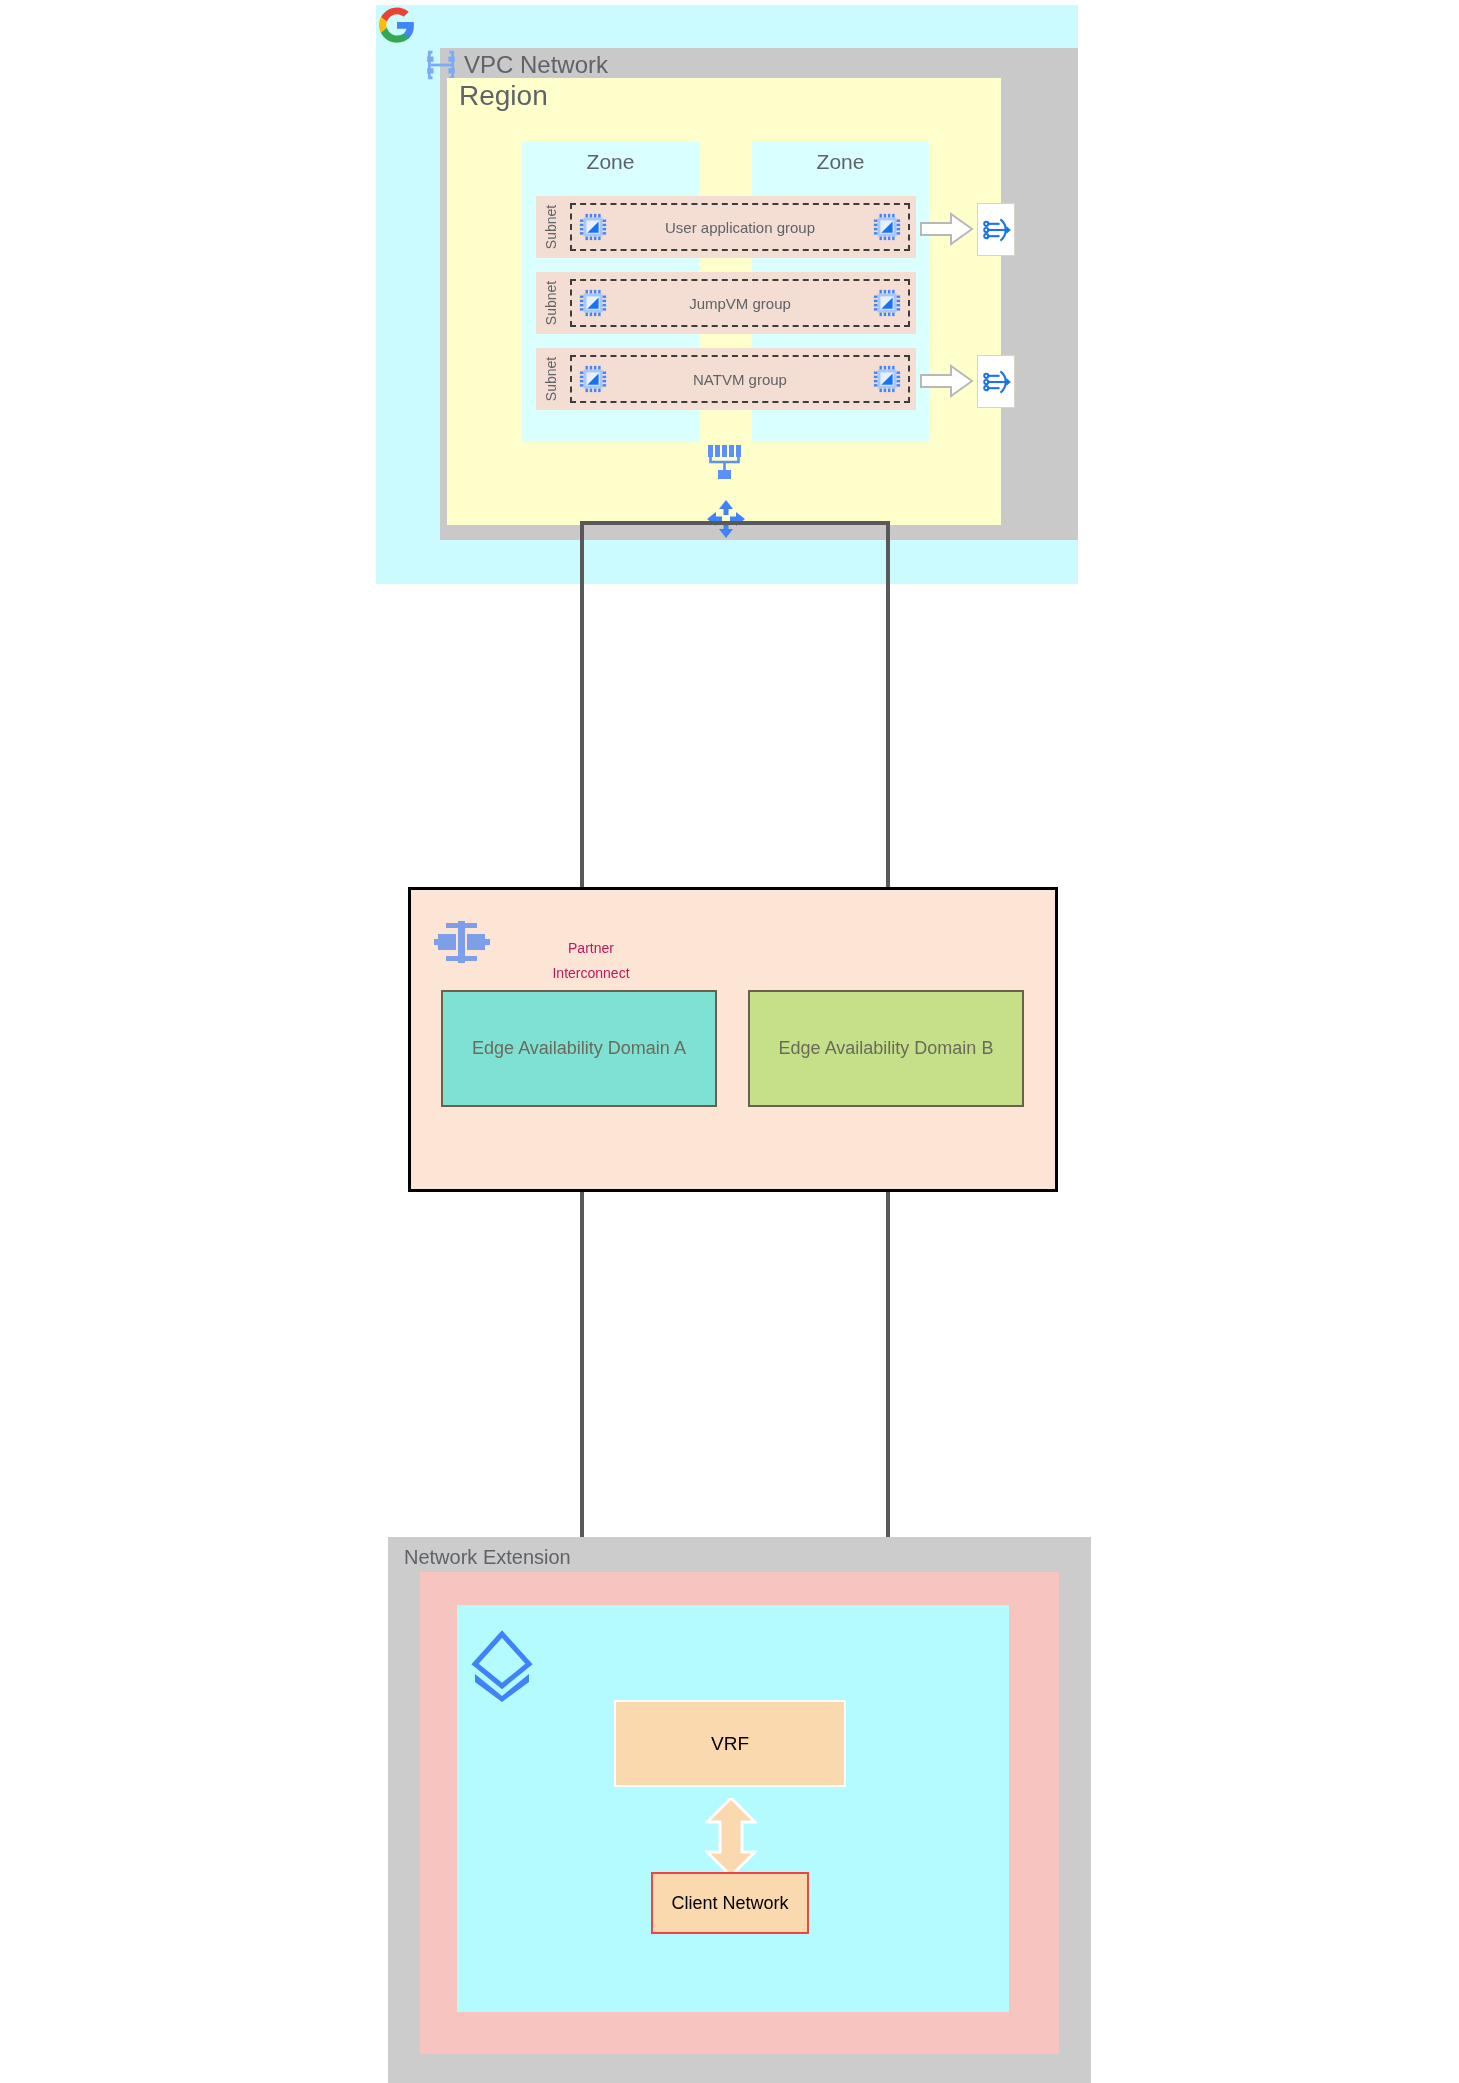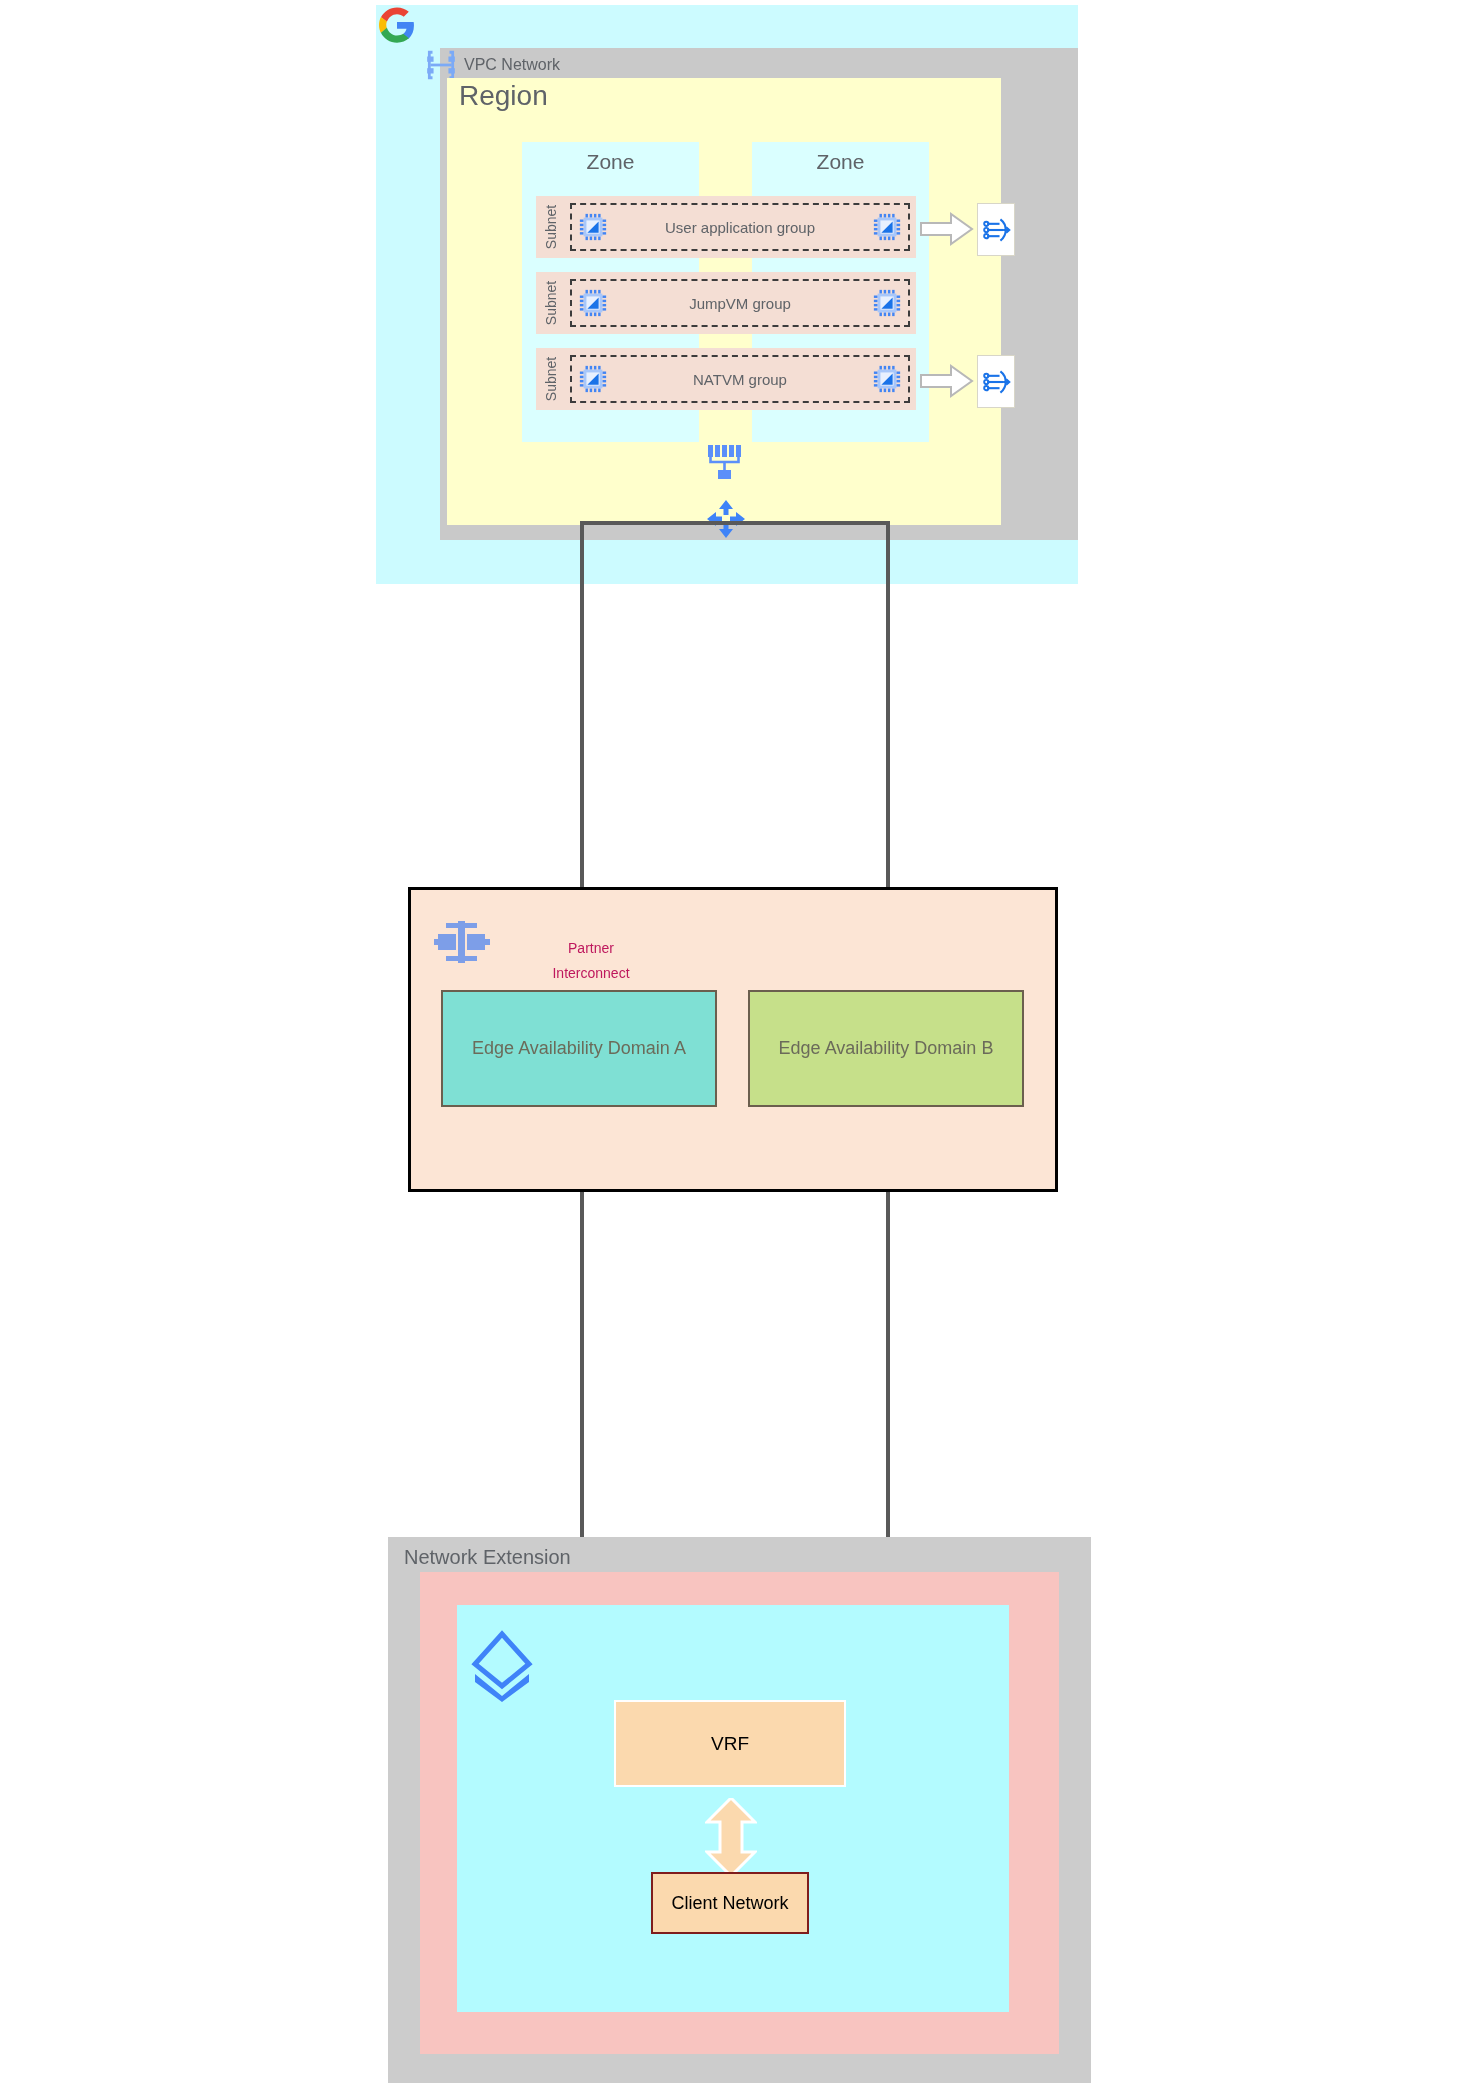--- a/index.html
+++ b/index.html
@@ -3,21 +3,21 @@
 <meta charset="utf-8">
 <style>
   html,body{margin:0;padding:0;background:#ffffff;}
   body{font-family:"Liberation Sans","DejaVu Sans",sans-serif;}
   #stage{position:relative;width:1459px;height:2083px;background:#ffffff;overflow:hidden;}
   .abs{position:absolute;box-sizing:border-box;}
 
   
   #vpc-outer{left:376px;top:5px;width:702px;height:579px;background:#ccfbff;}
   #vpc-net{left:440px;top:48px;width:638px;height:492px;background:#c9c9c9;}
-  #vpc-net-label{left:464px;top:47px;width:300px;height:36px;color:#5f6368;font-size:16px;line-height:36px;}
+  #vpc-net-label{left:464px;top:47px;width:300px;height:36px;color:#5f6368;font-size:24px;line-height:36px;}
   #vpc-icon{left:424px;top:48px;width:34px;height:34px;}
 
   #region{left:447px;top:78px;width:554px;height:447px;background:#ffffcc;}
   #region-label{left:459px;top:79px;width:260px;height:34px;color:#5f6368;font-size:28px;line-height:34px;}
 
   .zone{background:#daffff;}
   #zone-a{left:522px;top:142px;width:177px;height:300px;}
   #zone-b{left:752px;top:142px;width:177px;height:300px;}
   .zone-label{position:absolute;top:8px;left:0;width:100%;text-align:center;color:#5f6368;font-size:21px;}
 
@@ -56,21 +56,21 @@
 
   
   #re-outer{left:388px;top:1537px;width:703px;height:546px;background:#cccccc;}
   #re-label{left:404px;top:1540px;width:320px;height:34px;color:#5f6368;font-size:20px;line-height:34px;}
   #re-pink{left:420px;top:1572px;width:639px;height:482px;background:#f8c4c0;}
   #re-cyan{left:457px;top:1605px;width:552px;height:407px;background:#b3fbff;}
   #layers-ico{left:469px;top:1630px;width:66px;height:72px;}
 
   #vrf-box{left:614px;top:1700px;width:232px;height:87px;background:#fbd9ae;border:2px solid #ffffff;display:flex;align-items:center;justify-content:center;font-size:19px;color:#000;}
   #dbl-arrow{left:705px;top:1798px;width:52px;height:78px;}
-  #client-box{left:651px;top:1872px;width:158px;height:62px;background:#fbd9ae;border:2px solid #7f1d1d;display:flex;align-items:center;justify-content:center;font-size:18px;color:#000;}
+  #client-box{left:651px;top:1872px;width:158px;height:62px;background:#fbd9ae;border:2px solid #ef4444;display:flex;align-items:center;justify-content:center;font-size:18px;color:#000;}
 
   #g-logo{left:379px;top:7px;width:36px;height:36px;}
 </style>
 </head>
 <body>
 
 <div id="stage">
 
   <div class="abs" id="vpc-outer"></div>
 

